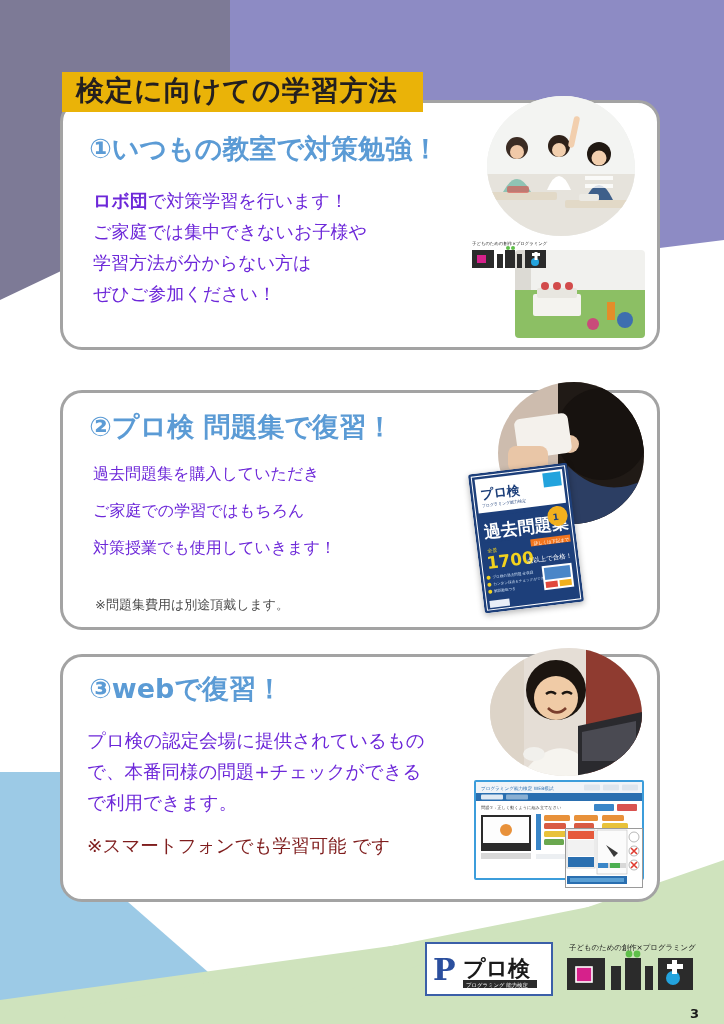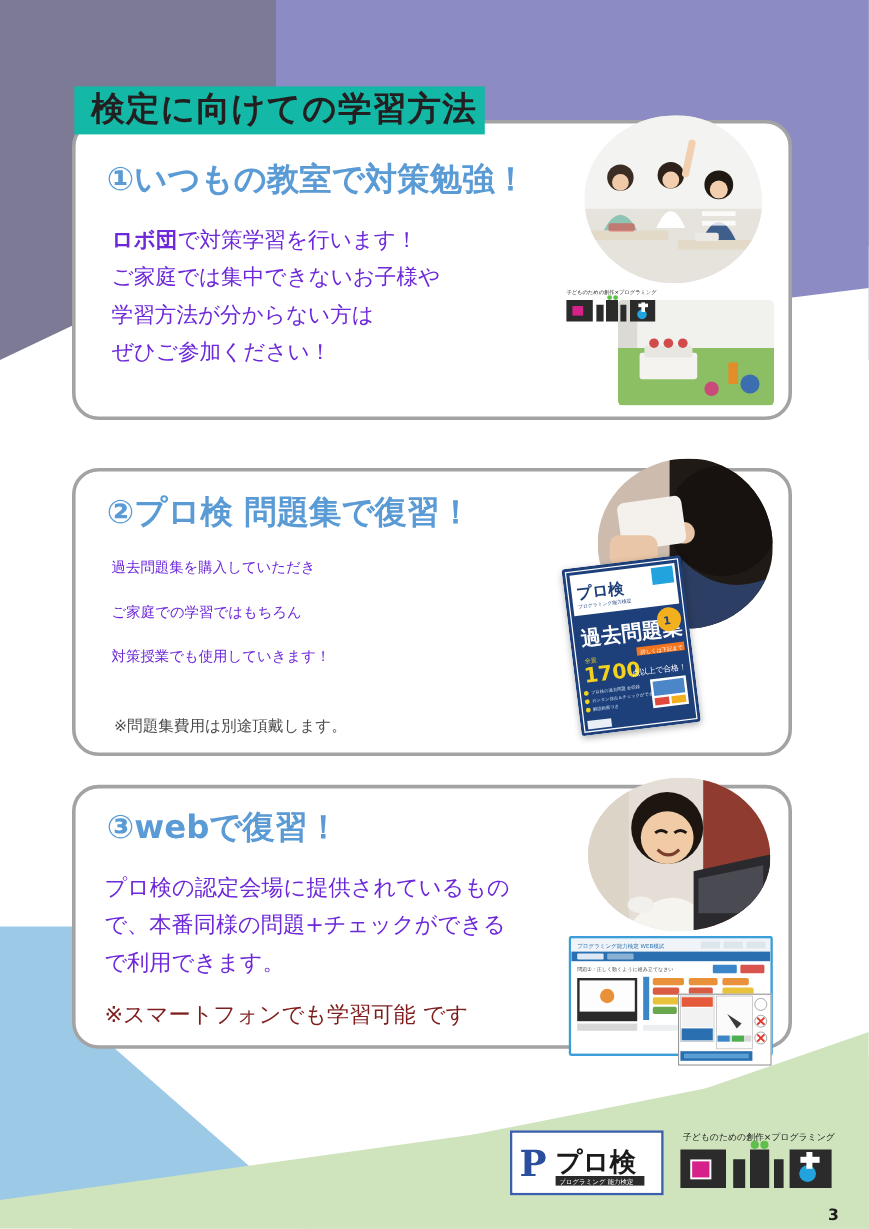--- a/index.html
+++ b/index.html
@@ -12,41 +12,41 @@
 
   
   #bg{position:absolute;inset:0;width:724px;height:1024px;}
 
   
   #page{position:absolute;inset:0;width:724px;height:1024px;}
 
   
   .title-banner{
     position:absolute;left:62px;top:72px;
-    background:#14b8a6;
-    padding:5px 6px 7px 14px;
+    background:#eab308;
+    padding:5px 25px 7px 14px;
     z-index:30;
   }
   .title-banner span{
     font-size:28px;font-weight:700;color:#231f20;
     letter-spacing:1px;line-height:1;white-space:nowrap;
   }
 
   
   .card{
     position:absolute;
     background:#ffffff;
     border:3px solid #a3a3a3;
     border-radius:22px;
     box-sizing:border-box;
     z-index:10;
   }
   #card1{left:60px;top:100px;width:600px;height:250px;}
   #card2{left:60px;top:390px;width:600px;height:240px;}
-  #card3{left:60px;top:654px;width:600px;height:220px;}
+  #card3{left:60px;top:654px;width:600px;height:248px;}
 
   .card-head{
     position:absolute;left:26px;top:22px;
     font-size:27px;font-weight:700;color:#5b9bd5;
     letter-spacing:0px;white-space:nowrap;
   }
   #card1 .card-head{top:28px;}
   #card2 .card-head{top:16px;}
   #card3 .card-head{top:14px;}
 
@@ -54,21 +54,21 @@
     position:absolute;left:0;right:0;
     color:#6d28d9;
   }
   .line{white-space:nowrap;}
 
   
   #card1 .card-body{left:30px;top:82px;font-size:18px;line-height:31px;}
   #card1 .line strong{font-weight:700;}
 
   
-  #card2 .card-body{left:30px;top:62px;font-size:12px;line-height:37px;}
+  #card2 .card-body{left:30px;top:62px;font-size:16px;line-height:37px;}
   #card2 .note{
     position:absolute;left:32px;top:183px;
     font-size:13px;color:#4a4a4a;white-space:nowrap;margin-top:20px;
   }
 
   
   #card3 .card-body{left:24px;top:68px;font-size:18.5px;line-height:31px;}
   #card3 .note2{
     position:absolute;left:24px;top:176px;
     font-size:18.5px;color:#7f1d1d;white-space:nowrap;

